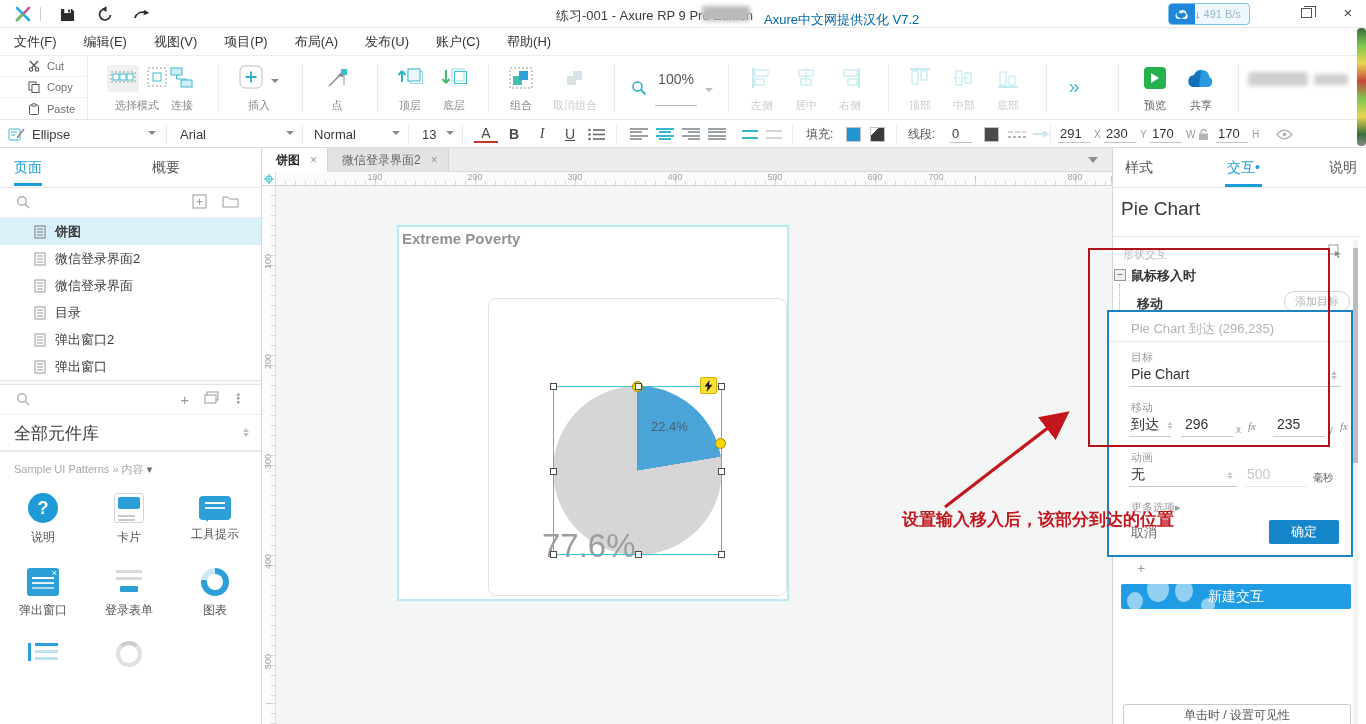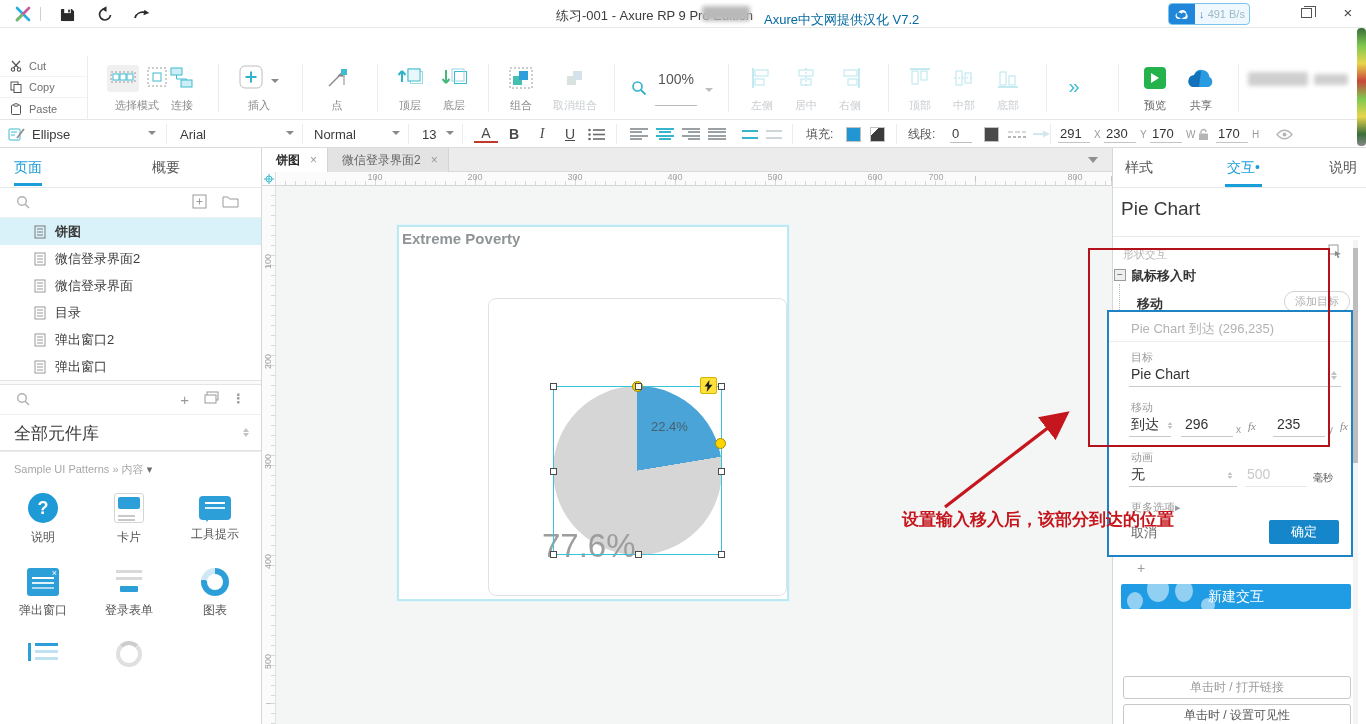--- a/index.html
+++ b/index.html
@@ -11,34 +11,34 @@
   .titlebar { position:absolute; left:0; top:0; width:1366px; height:28px; background:#fff; border-bottom:1px solid #e9e9e9; }
   .logo-x { position:absolute; left:14px; top:5px; width:18px; height:18px; font-weight:bold; font-size:16px; }
   .logo-x svg { display:block; }
   .tb-sep { position:absolute; left:40px; top:7px; width:1px; height:14px; background:#cfcfcf; }
   .tb-ic { position:absolute; top:5px; width:18px; height:18px; display:flex; align-items:center; justify-content:center; }
   .title-main { position:absolute; left:556px; top:7px; font-size:13px; color:#3c3c3c; white-space:nowrap; }
   .blur-patch { background:#b9b9b9; filter:blur(2px); border-radius:2px; }
   .title-sub { position:absolute; left:764px; top:11px; font-size:13px; color:#0369a1; white-space:nowrap; }
   .dl-badge { position:absolute; left:1168px; top:3px; width:82px; height:22px; border:1px solid #7cc4ea; background:#eef8fe; border-radius:4px; display:flex; align-items:center; overflow:hidden; }
   .dl-left { width:26px; height:100%; background:#1f86d9; display:flex; align-items:center; justify-content:center; }
-  .dl-text { flex:1; text-align:center; font-size:11px; color:#9db9c6; white-space:nowrap; }
+  .dl-text { flex:1; text-align:left; font-size:11px; color:#9db9c6; white-space:nowrap; }
   .dl-arrow { color:#4a86b4; font-size:11px; }
   .win-max { position:absolute; left:1301px; top:8px; width:11px; height:10px; border:1px solid #555; }
   .win-max::after { content:""; position:absolute; left:2px; top:-3px; width:11px; height:10px; border:1px solid #555; border-left:none; border-bottom:none; }
   .win-close { position:absolute; left:1338px; top:4px; font-size:15px; color:#444; width:20px; text-align:center; }
 
   
   .menubar { position:absolute; left:0; top:28px; width:1366px; height:28px; background:#fff; border-bottom:1px solid #ededed; display:flex; align-items:center; padding-left:14px; gap:27px; }
   .menubar span { font-size:13px; color:#333; cursor:default; }
 
   
   .toolbar { position:absolute; left:0; top:56px; width:1366px; height:64px; background:#fff; border-bottom:1px solid #e6e6e6; }
   .quickcol { position:absolute; left:0; top:0; width:88px; height:64px; border-right:1px solid #ececec; }
-  .qrow { height:21px; display:flex; align-items:center; padding-left:10px; gap:7px; border-bottom:1px solid #f2f2f2; font-size:11px; color:#6f6f6f; }
+  .qrow { height:21px; display:flex; align-items:center; padding-left:28px; gap:7px; border-bottom:1px solid #f2f2f2; font-size:11px; color:#6f6f6f; }
   .tdiv { position:absolute; top:8px; width:1px; height:48px; background:#ececec; }
   .tool { position:absolute; top:6px; text-align:center; }
   .ticon { height:32px; display:flex; align-items:center; justify-content:center; gap:8px; }
   .tlabel { font-size:11px; color:#8a8a8a; margin-top:4px; white-space:nowrap; }
   .tool.off .tlabel { color:#c8cdd0; }
   .tool.off .ticon { opacity:.38; }
   .caret { width:0; height:0; border:4px solid transparent; border-top-color:#8a8a8a; margin-top:4px; }
   .zoomtxt { font-size:14px; color:#555; border-bottom:1px solid #bbb; padding:0 3px 18px; }
   .preview-ic { width:22px; height:22px; background:#23b24b; border-radius:4px; display:flex; align-items:center; justify-content:center; }
   .preview-ic i { display:block; width:0; height:0; border:5px solid transparent; border-left:8px solid #fff; margin-left:5px; }
@@ -227,20 +227,30 @@
             <circle cx="9.5" cy="6" r="2.4" fill="#1f86d9"></circle>
             <circle cx="7.2" cy="7.5" r="2.2" fill="#1f86d9"></circle>
           </svg>
       </div>
       <div class="dl-text"><span class="dl-arrow">↓</span> <span>491 B/s</span></div>
     </div>
     <div class="win-max"></div>
     <div class="win-close">×</div>
   </div>
 
+  <div class="menubar">
+    <span>文件(F)</span>
+    <span>编辑(E)</span>
+    <span>视图(V)</span>
+    <span>项目(P)</span>
+    <span>布局(A)</span>
+    <span>发布(U)</span>
+    <span>账户(C)</span>
+    <span>帮助(H)</span>
+  </div>
 
   <div class="toolbar">
     <div class="quickcol">
       <div class="qrow">
         <svg width="12" height="12" viewBox="0 0 12 12">
             <line x1="2" y1="1" x2="8.5" y2="8" stroke="#555" stroke-width="1.2"></line>
             <line x1="10" y1="1" x2="3.5" y2="8" stroke="#555" stroke-width="1.2"></line>
             <circle cx="3" cy="9.5" r="1.7" fill="none" stroke="#555" stroke-width="1.1"></circle>
             <circle cx="9" cy="9.5" r="1.7" fill="none" stroke="#555" stroke-width="1.1"></circle>
           </svg>
@@ -942,21 +952,20 @@
     <div class="plusrow">+</div>
 
     <div class="newint">
       <i style="left:26px;top:-8px;width:22px;height:26px"></i>
       <i style="left:54px;top:-4px;width:18px;height:22px"></i>
       <i style="left:6px;top:8px;width:16px;height:18px"></i>
       <i style="left:80px;top:14px;width:14px;height:14px"></i>
       <span style="position:relative">新建交互</span>
     </div>
 
-    <div class="shortcutbtn" style="top:528px;color:#9a9a9a">单击时 / 打开链接</div>
     <div class="shortcutbtn" style="top:556px;color:#555">单击时 / 设置可见性</div>
 
     <div class="iscroll">
         <i></i>
       </div>
   </div>
 
   <div class="ann-rect"></div>
   <svg class="ann-arrow" width="200" height="125" viewBox="0 0 200 125">
     <defs>

